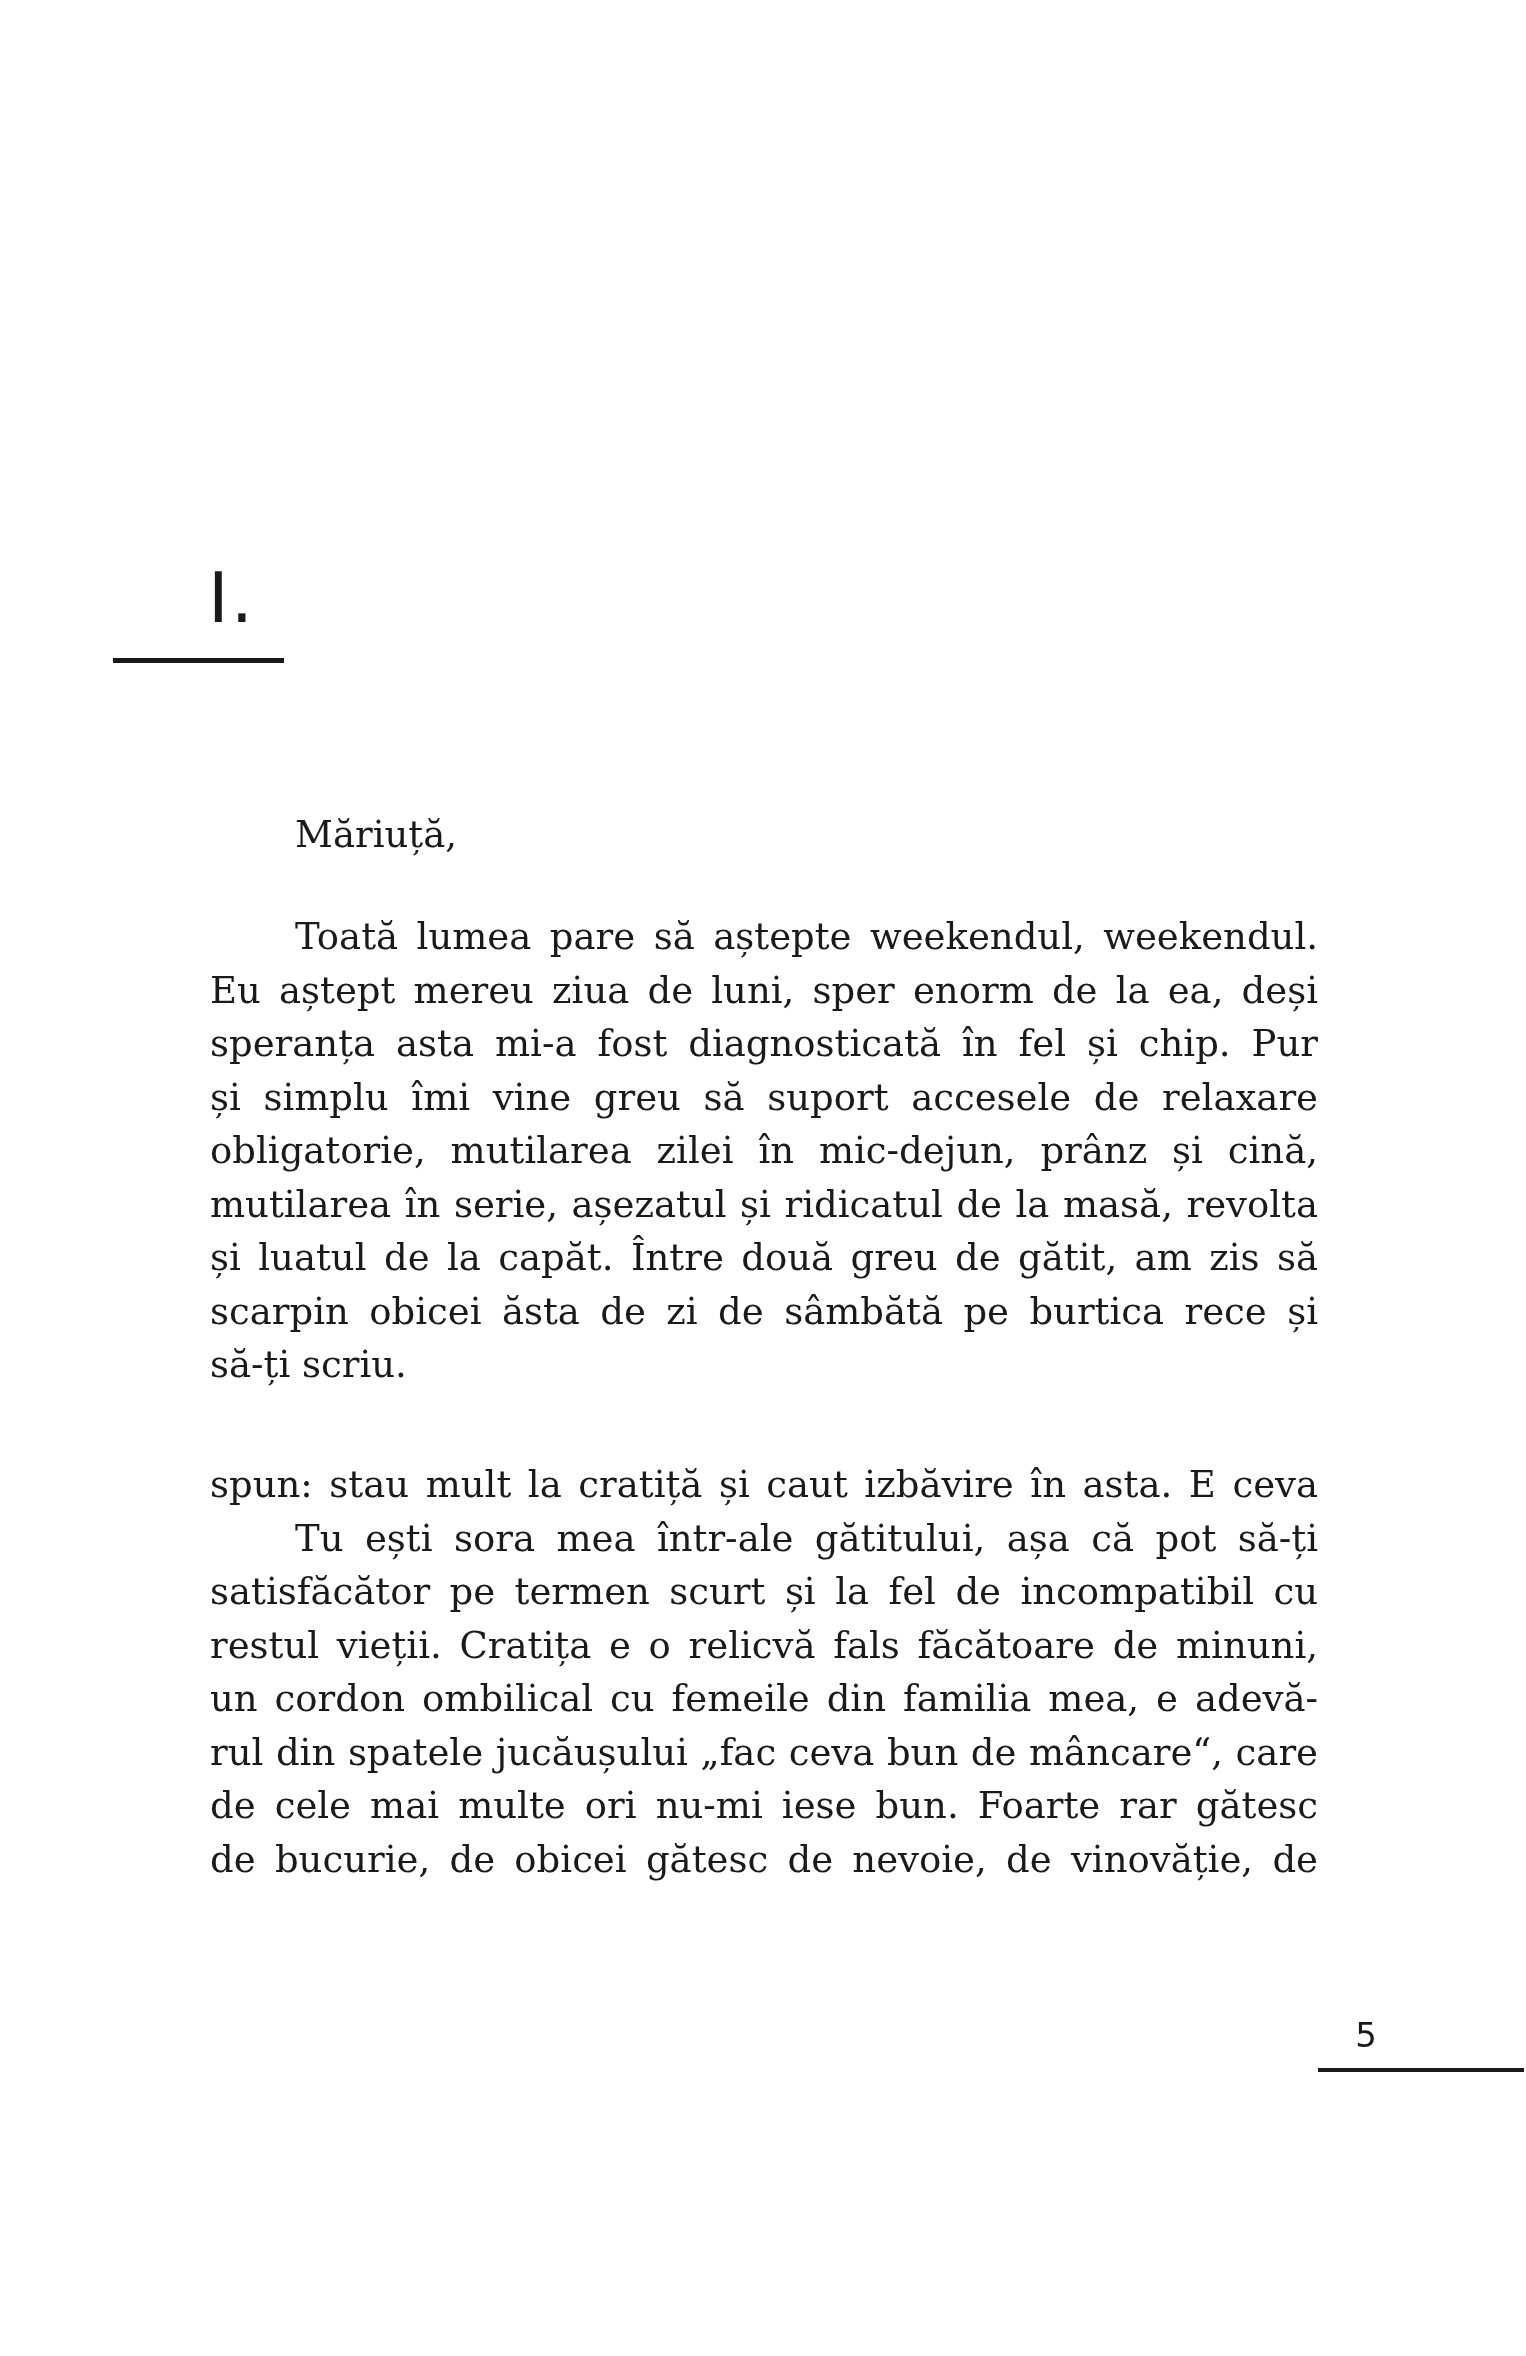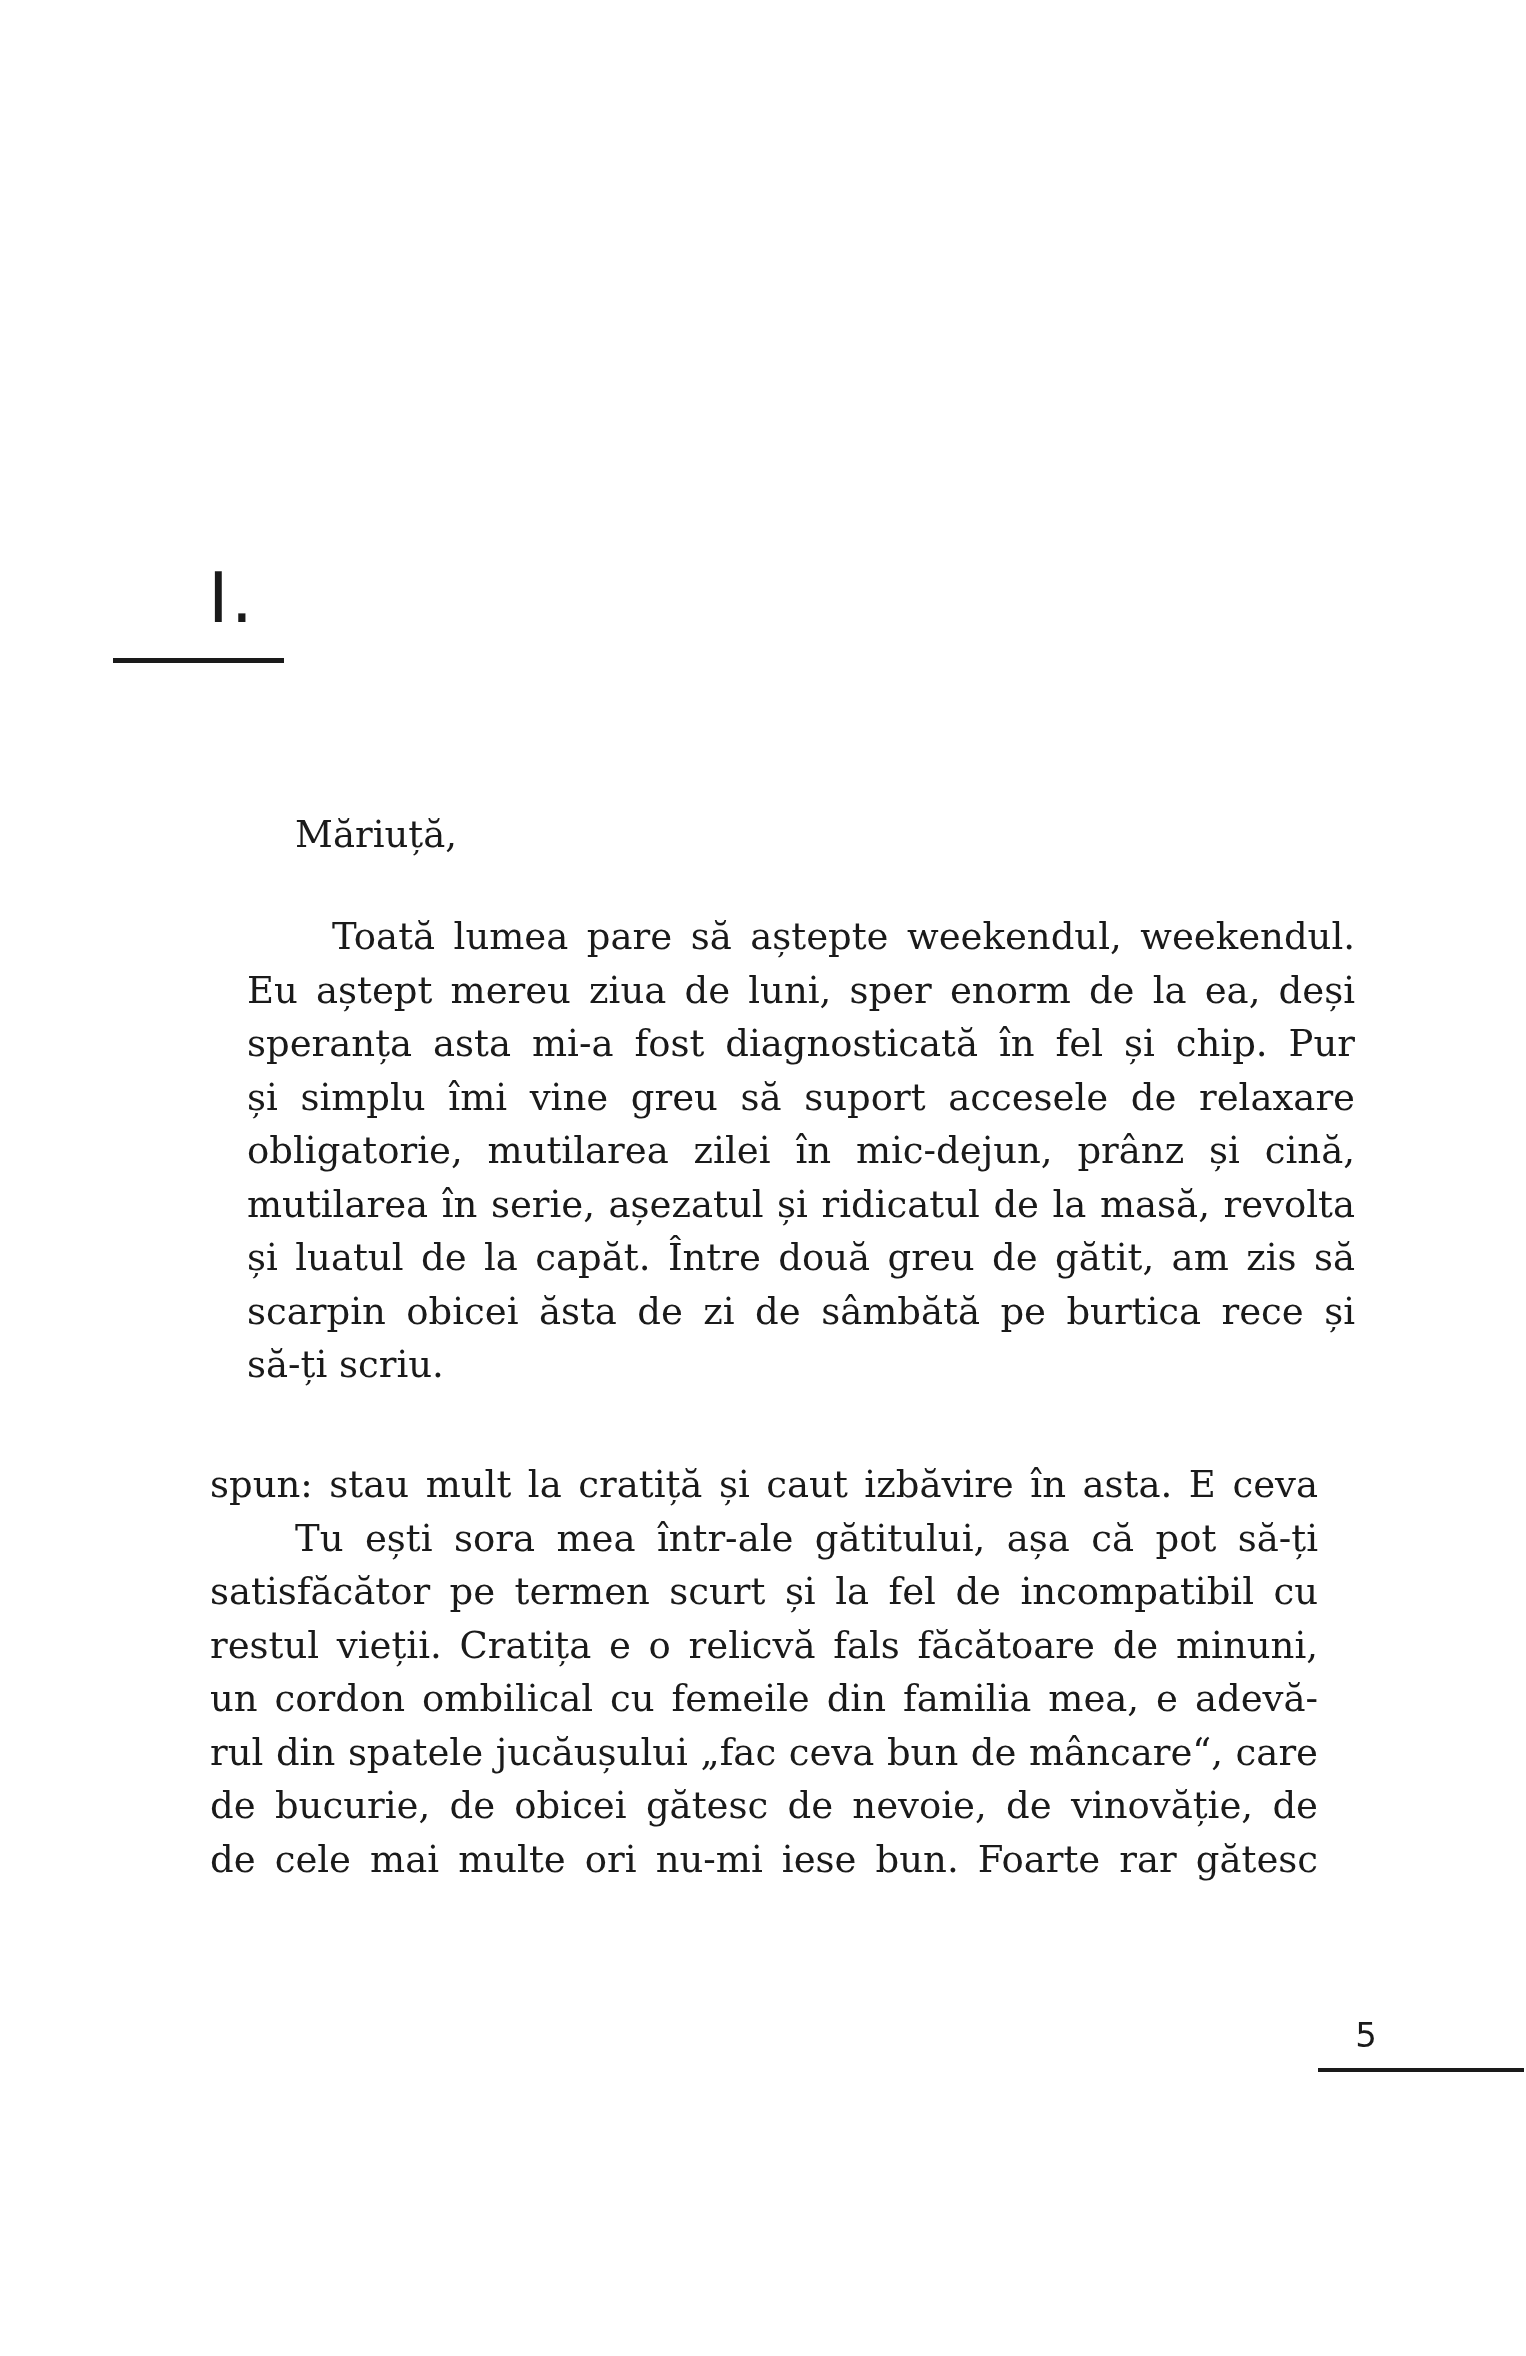--- a/index.html
+++ b/index.html
@@ -41,21 +41,21 @@
   .textblock{
     position:absolute;
     left:210px;
     width:1108px;
     font-family:"DejaVu Serif","Liberation Serif",serif;
     font-size:37px;
     line-height:53.5px;
     color:var(--text);
   }
   .salutation{ top:808px; }
-  .para-1{ top:910px;margin-left:37px; }
+  .para-1{ top:910px; }
   .para-2{ top:1458px; }
   .line{
     height:53.5px;
     overflow:hidden;
     text-align:justify;
     text-align-last:justify;
   }
   .line.indent{ padding-left:85px; }
   .line.no-justify{ text-align:center; text-align-last:left; }
   
@@ -102,21 +102,21 @@
       <div class="line no-justify">să-ți scriu.</div>
     </div>
 
   <div class="textblock para-2">
       <div class="line">spun: stau mult la cratiță și caut izbăvire în asta. E ceva</div>
       <div class="line indent">Tu ești sora mea într-ale gătitului, așa că pot să-ți</div>
       <div class="line">satisfăcător pe termen scurt și la fel de incompatibil cu</div>
       <div class="line">restul vieții. Cratița e o relicvă fals făcătoare de minuni,</div>
       <div class="line">un cordon ombilical cu femeile din familia mea, e adevă-</div>
       <div class="line">rul din spatele jucăușului „fac ceva bun de mâncare“, care</div>
+      <div class="line">de cele mai multe ori nu-mi iese bun. Foarte rar gătesc</div>
       <div class="line">de bucurie, de obicei gătesc de nevoie, de vinovăție, de</div>
-      <div class="line">de cele mai multe ori nu-mi iese bun. Foarte rar gătesc</div>
     </div>
 
   <div class="page-number">5</div>
 
   <div class="footer-rule"></div>
 
 </div>
 
 </body></html>

